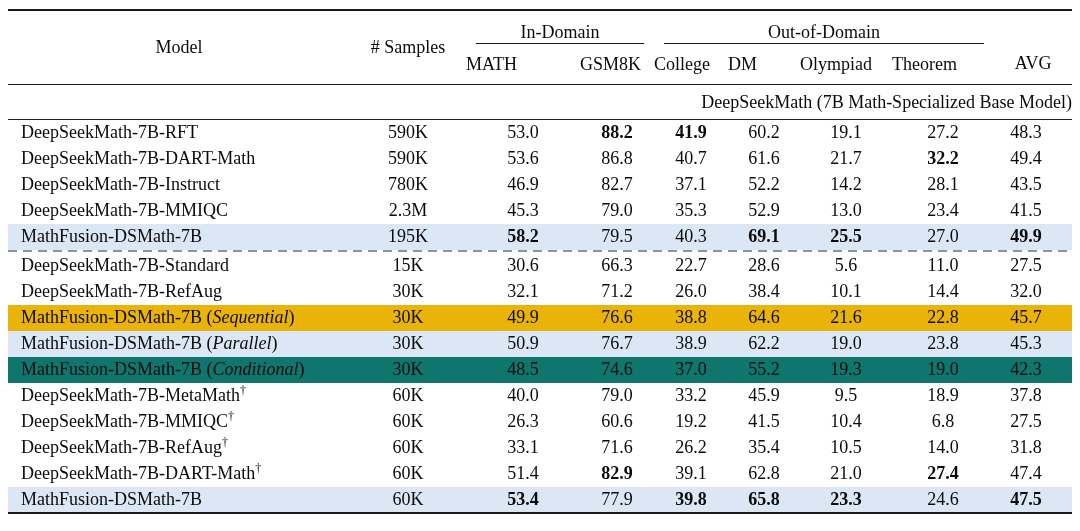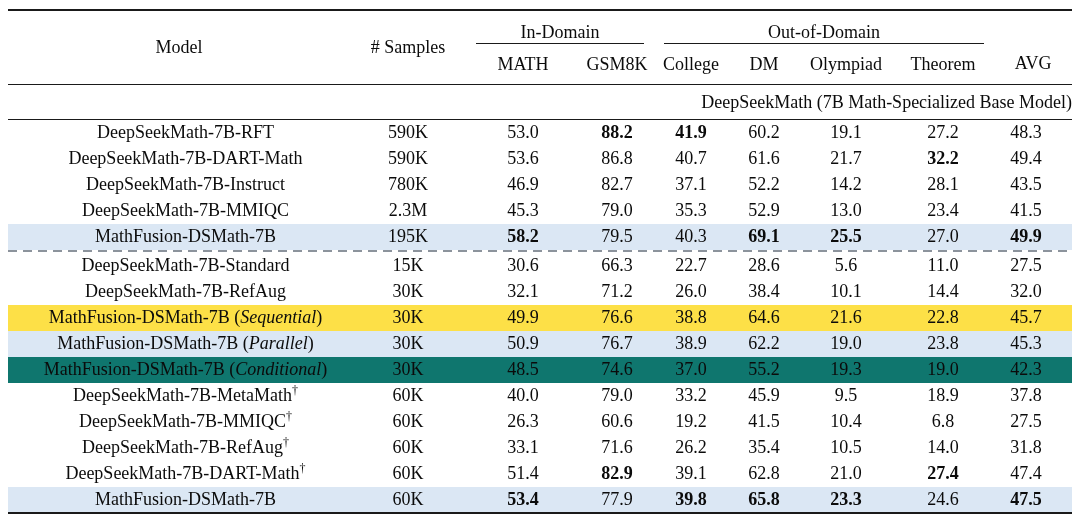--- a/index.html
+++ b/index.html
@@ -27,39 +27,39 @@
   }
   th, td {
     padding: 0;
     font-weight: normal;
     font-size: 18px;
     overflow: hidden;
     white-space: nowrap;
   }
   
   tr.hdr-groups th { height: 33px; }
-  tr.hdr-metrics th { height: 40px; vertical-align: middle; text-align: center; }
+  tr.hdr-metrics th { height: 40px; vertical-align: middle; text-align: left; }
   th.rowspan-h { vertical-align: middle; text-align: center; }
   th.avg-h { vertical-align: bottom; text-align: center; padding-bottom: 10px; }
   th.group-h { vertical-align: bottom; text-align: center; }
   .cmid {
     border-bottom: 1.4px solid #1a1a1a;
     margin: 0 10px;
   }
   .hb { border-bottom: 1.4px solid #1a1a1a; }
   
   tr.section-row td {
     font-weight: normal;
     text-align: right;
     height: 34px;
     border-bottom: 1.4px solid #1a1a1a;
   }
   
   tr.data-row { height: 26px; }
-  tr.data-row td.model-cell { text-align: center; padding-left: 13px; }
+  tr.data-row td.model-cell { text-align: left; padding-left: 13px; }
   tr.data-row td.num-cell { text-align: center; }
   tr.data-row td.num-cell:last-child { padding-right: 14px; }
   td.b { font-weight: bold; margin-top: 21px; }
   tr.dash-row td {
     height: 3px;
     font-size: 0;
     line-height: 0;
     padding: 0;
   }
   .dash-line {
@@ -189,21 +189,21 @@
           <td class="model-cell">DeepSeekMath-7B-RefAug</td>
           <td class="num-cell">30K</td>
           <td class="num-cell">32.1</td>
           <td class="num-cell">71.2</td>
           <td class="num-cell">26.0</td>
           <td class="num-cell">38.4</td>
           <td class="num-cell">10.1</td>
           <td class="num-cell">14.4</td>
           <td class="num-cell">32.0</td>
         </tr>
-        <tr class="data-row" style="background: #fde047;">
+        <tr class="data-row" style="background: #eab308;">
           <td class="model-cell">MathFusion-DSMath-7B (<i class="variant">Sequential</i>)</td>
           <td class="num-cell">30K</td>
           <td class="num-cell">49.9</td>
           <td class="num-cell">76.6</td>
           <td class="num-cell">38.8</td>
           <td class="num-cell">64.6</td>
           <td class="num-cell">21.6</td>
           <td class="num-cell">22.8</td>
           <td class="num-cell">45.7</td>
         </tr>

